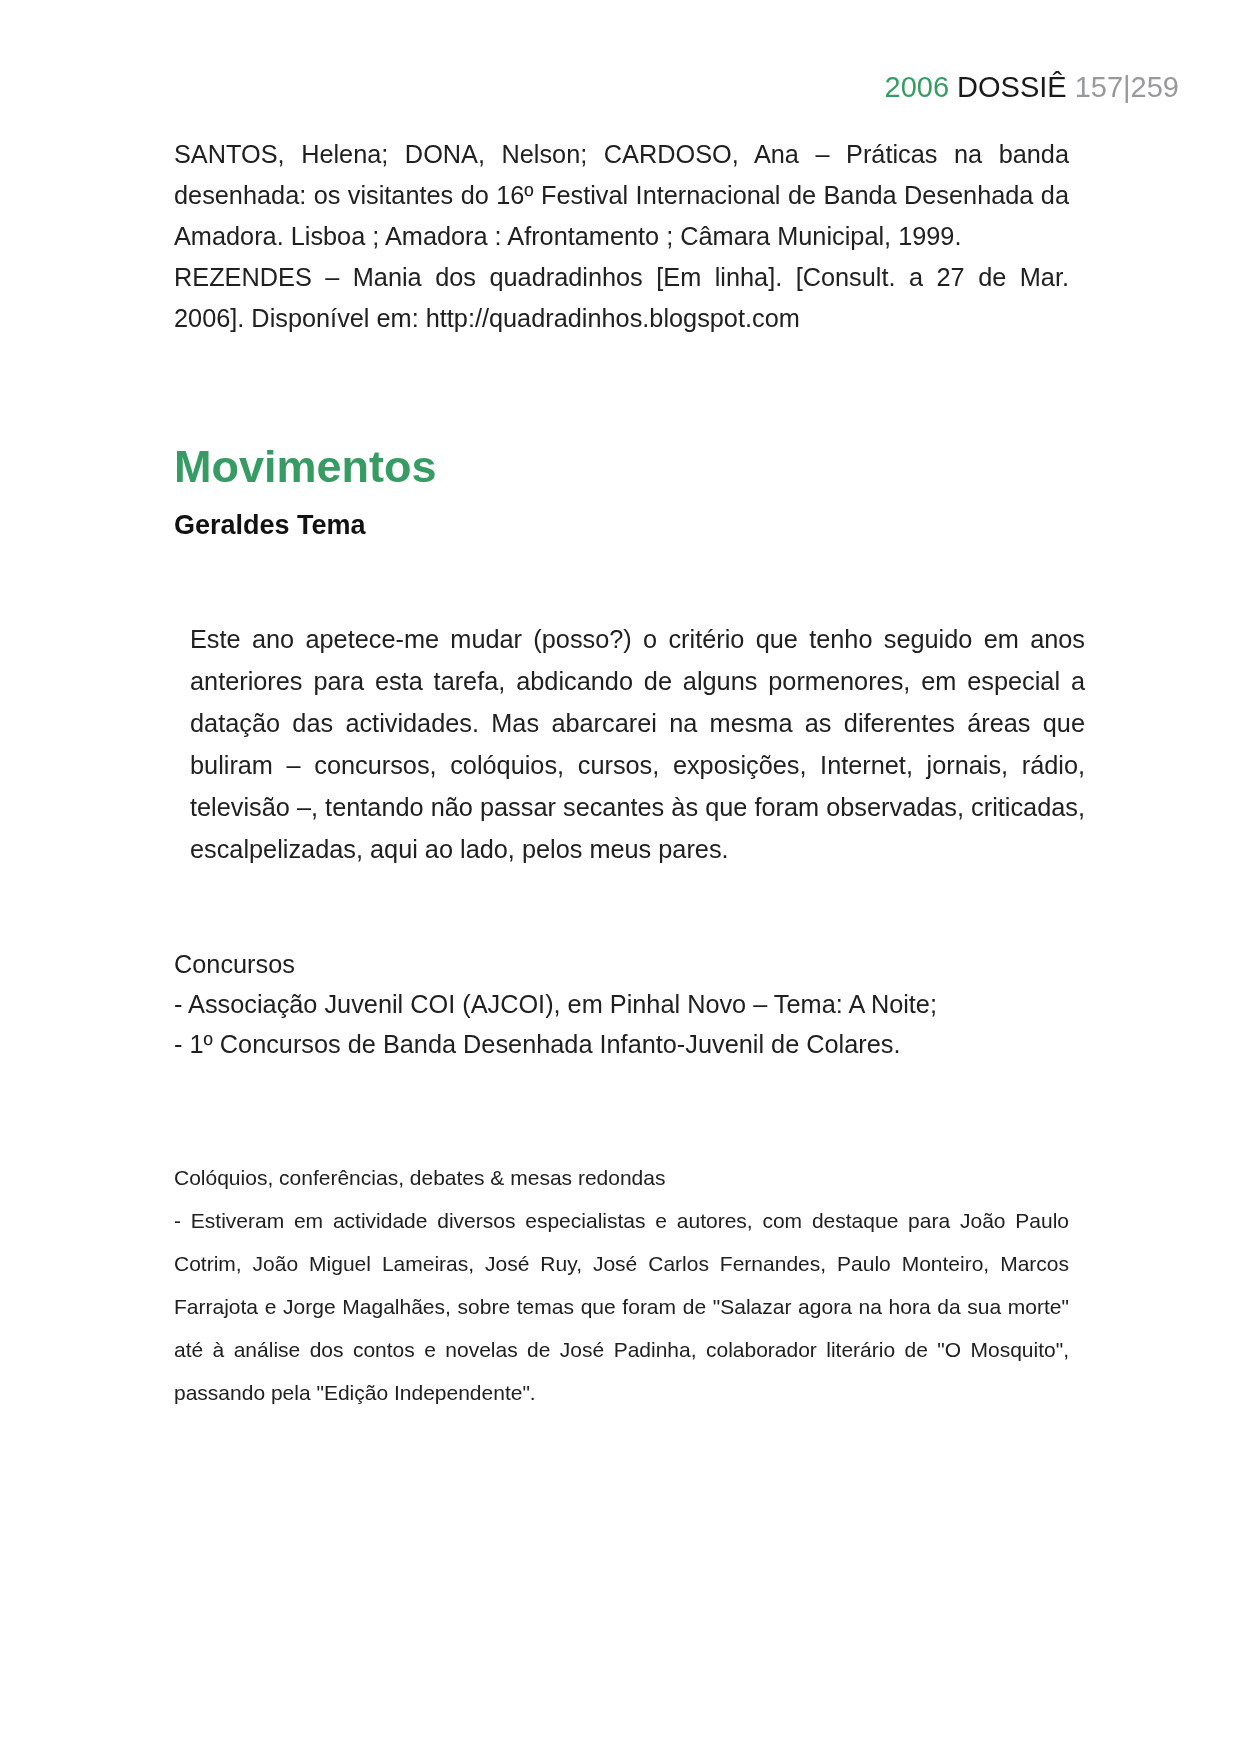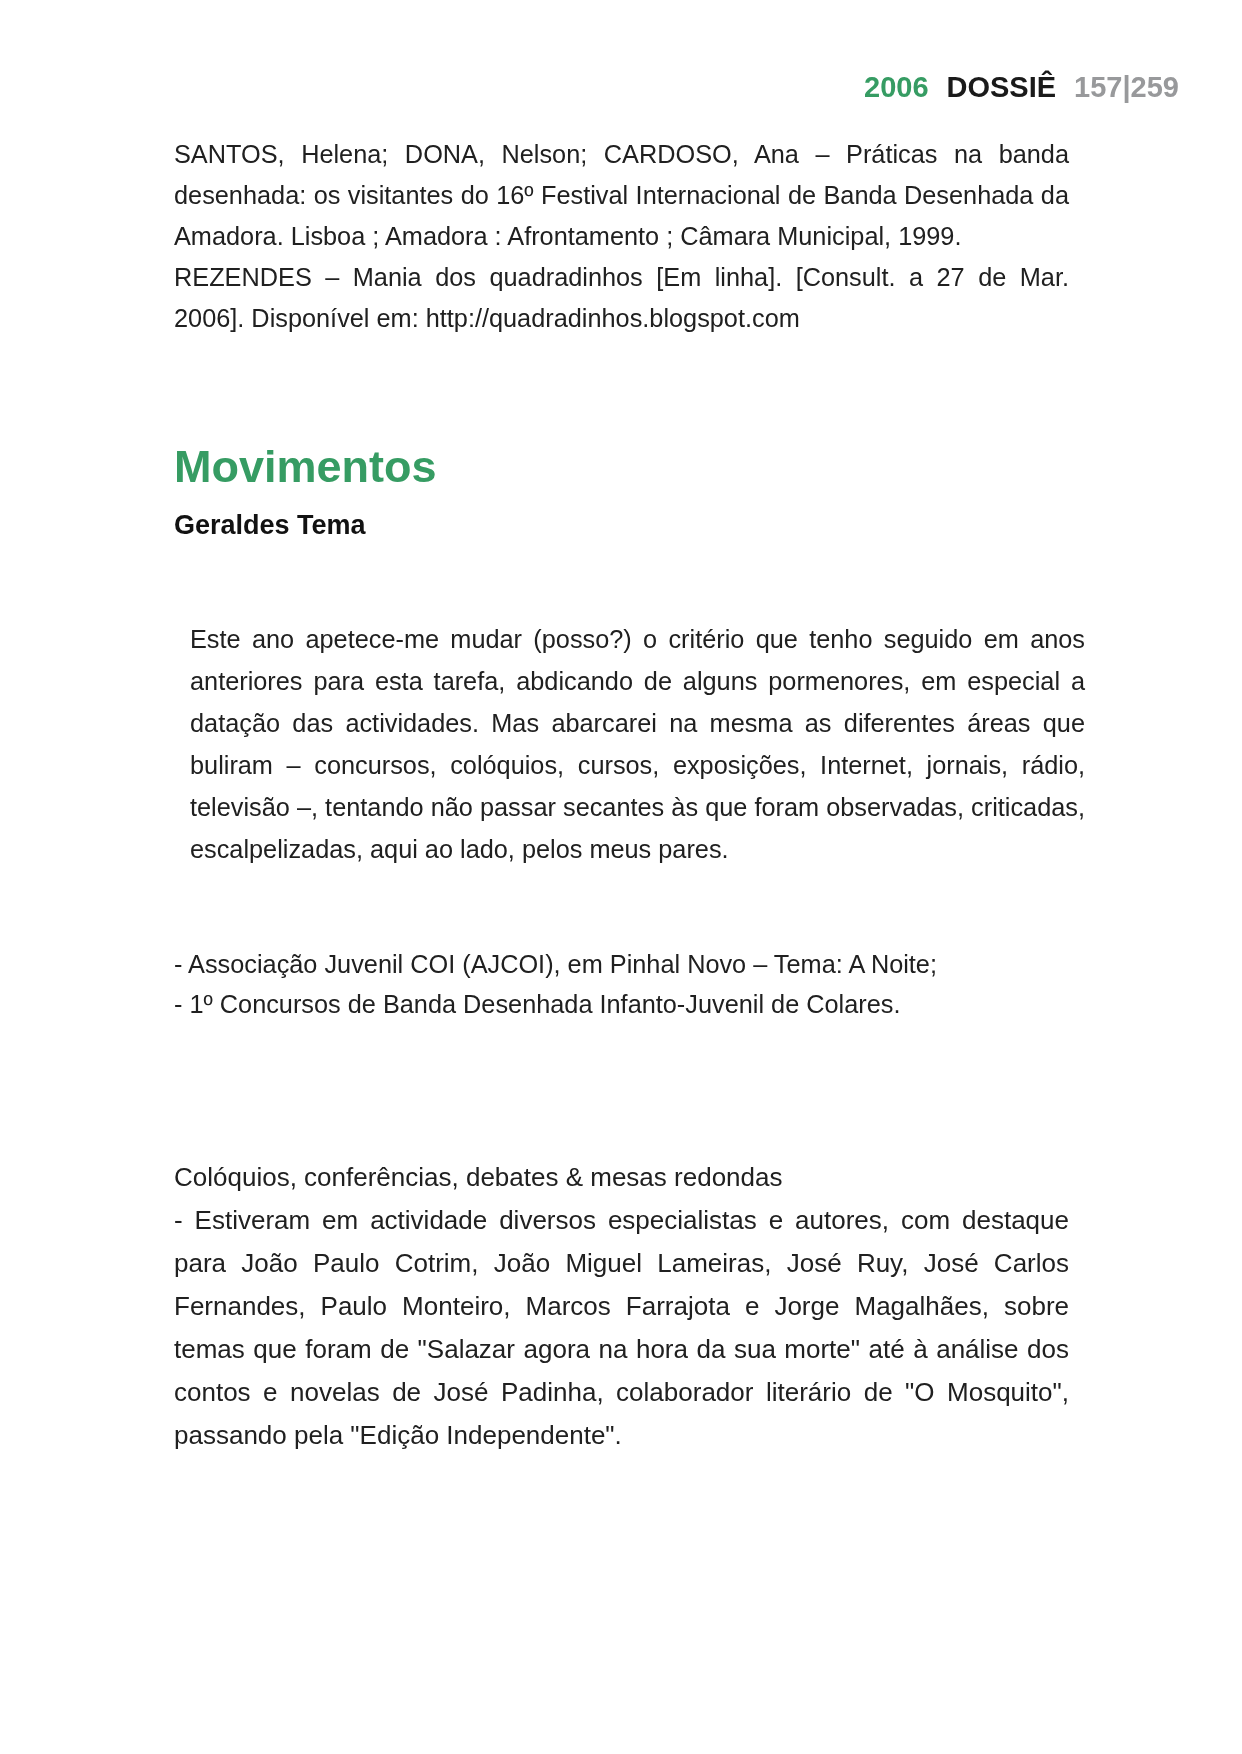--- a/index.html
+++ b/index.html
@@ -18,23 +18,23 @@
     font-family: "Liberation Sans", "DejaVu Sans", sans-serif;
     color: var(--body-text);
     overflow: hidden;
   }
   
   .running-head {
     position: absolute;
     top: 70px;
     right: 63px;
     display: flex;
-    gap: 18px;
+    gap: 8px;
     font-size: 29px;
-    font-weight: 700;
+    font-weight: 400;
     line-height: 34px;
     white-space: nowrap;
   }
   .running-head .year  { color: var(--accent-green); }
   .running-head .label { color: var(--header-text); }
   .running-head .pages { color: var(--page-number-gray); }
 
   
   .bibliography {
     position: absolute;
@@ -93,21 +93,21 @@
     line-height: 40px;
   }
   .concursos p { margin: 0; }
 
   
   .coloquios {
     position: absolute;
     left: 174px;
     top: 1156px;
     width: 895px;
-    font-size: 26px;
+    font-size: 21px;
     line-height: 43px;
   }
   .coloquios p { margin: 0; }
   .coloquios .body { text-align: justify; }
 </style>
 </head>
 <body>
 
 <div class="page">
 
@@ -122,20 +122,21 @@
     <p>REZENDES – Mania dos quadradinhos [Em linha]. [Consult. a 27 de Mar. 2006]. Disponível em: http://quadradinhos.blogspot.com</p>
   </section>
 
   <h1 class="section-title">Movimentos</h1>
 
   <p class="author">Geraldes Tema</p>
 
   <p class="intro">Este ano apetece-me mudar (posso?) o critério que tenho seguido em anos anteriores para esta tarefa, abdicando de alguns pormenores, em especial a datação das actividades. Mas abarcarei na mesma as diferentes áreas que buliram – concursos, colóquios, cursos, exposições, Internet, jornais, rádio, televisão –, tentando não passar secantes às que foram observadas, criticadas, escalpelizadas, aqui ao lado, pelos meus pares.</p>
 
   <section class="concursos">
+    <p>Concursos</p>
     <p>- Associação Juvenil COI (AJCOI), em Pinhal Novo – Tema: A Noite;</p>
     <p>- 1º Concursos de Banda Desenhada Infanto-Juvenil de Colares.</p>
   </section>
 
   <section class="coloquios">
     <p>Colóquios, conferências, debates &amp; mesas redondas</p>
     <p class="body">- Estiveram em actividade diversos especialistas e autores, com destaque para João Paulo Cotrim, João Miguel Lameiras, José Ruy, José Carlos Fernandes, Paulo Monteiro, Marcos Farrajota e Jorge Magalhães, sobre temas que foram de "Salazar agora na hora da sua morte" até à análise dos contos e novelas de José Padinha, colaborador literário de "O Mosquito", passando pela "Edição Independente".</p>
   </section>
 
 </div>

